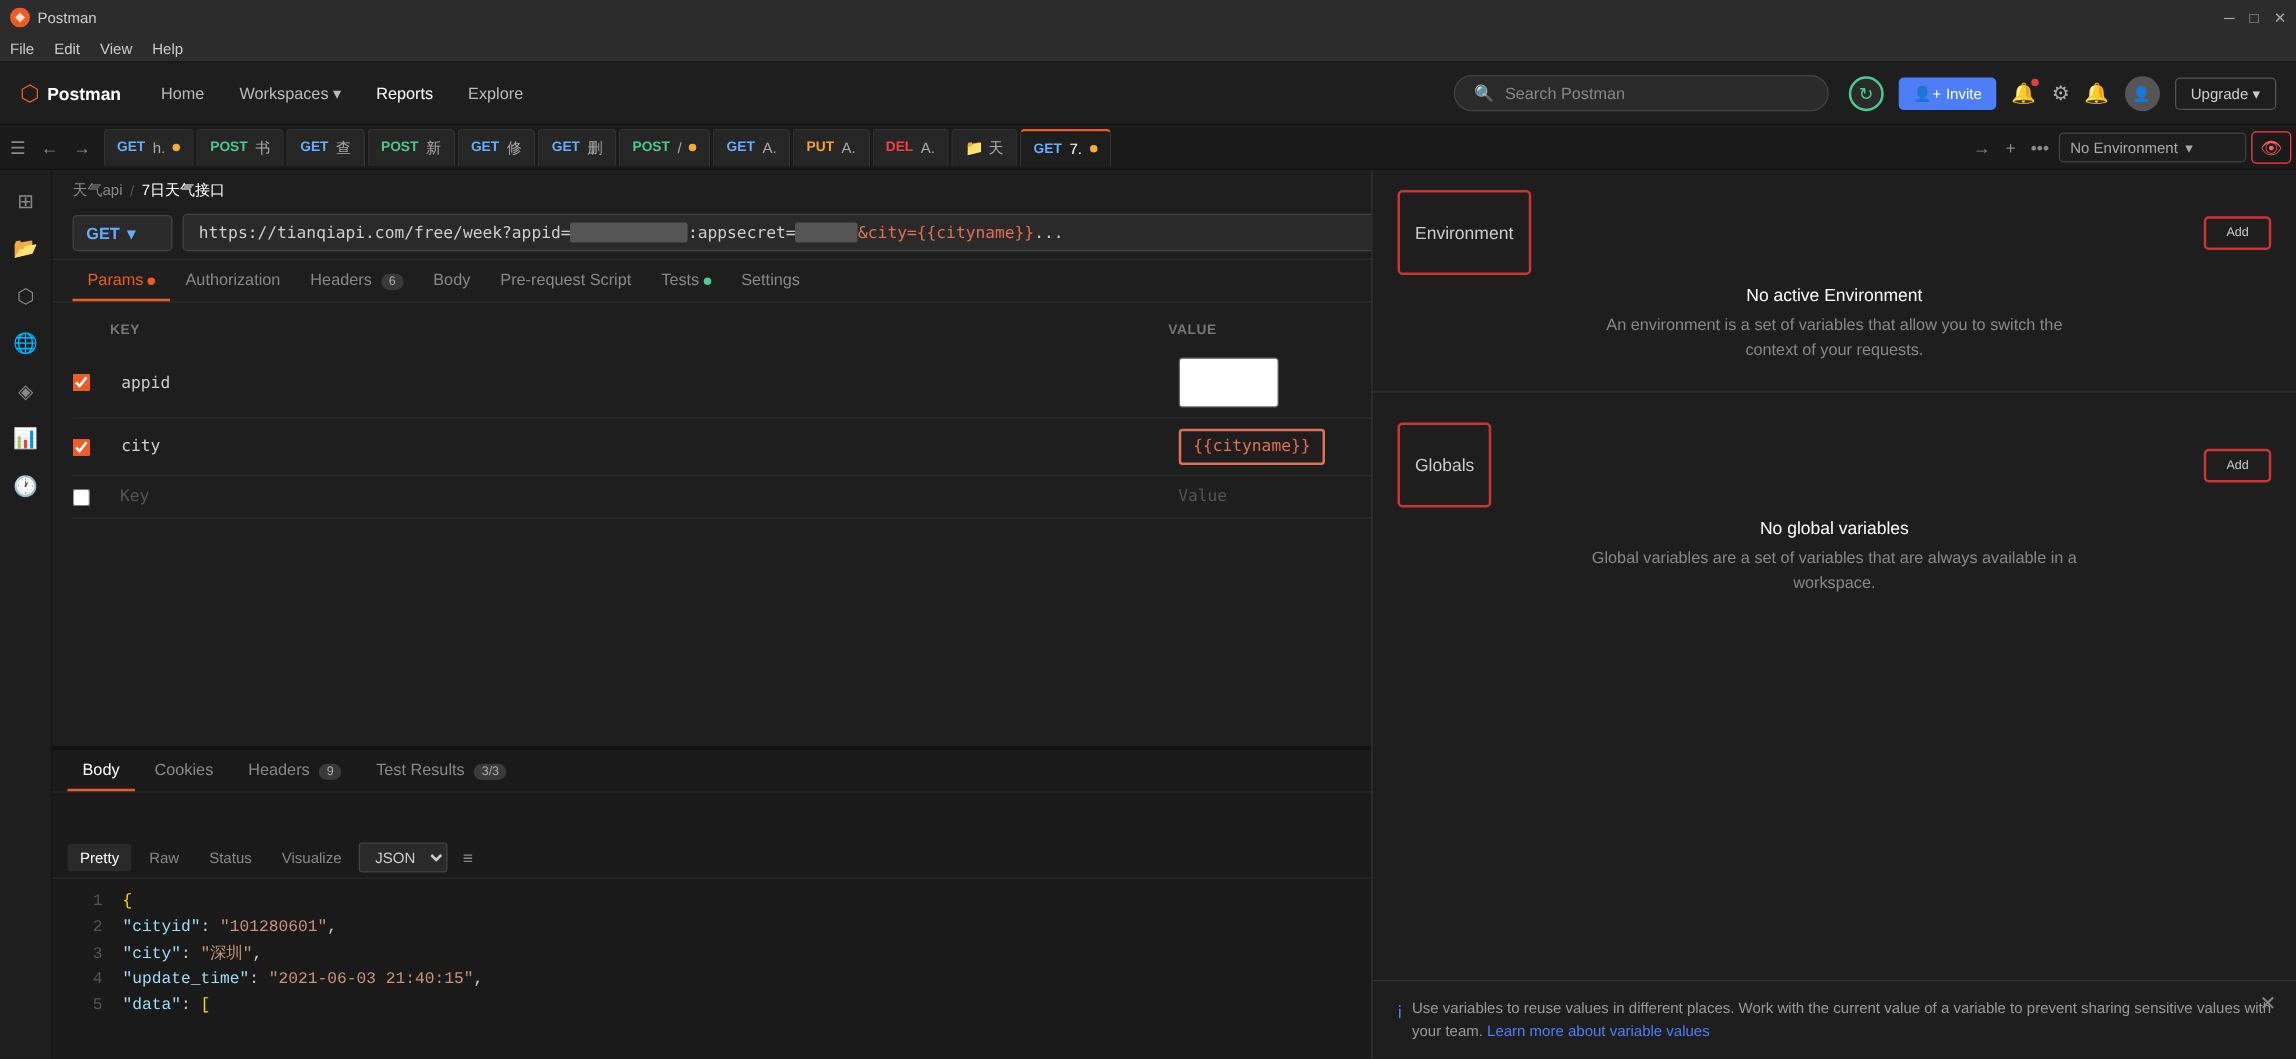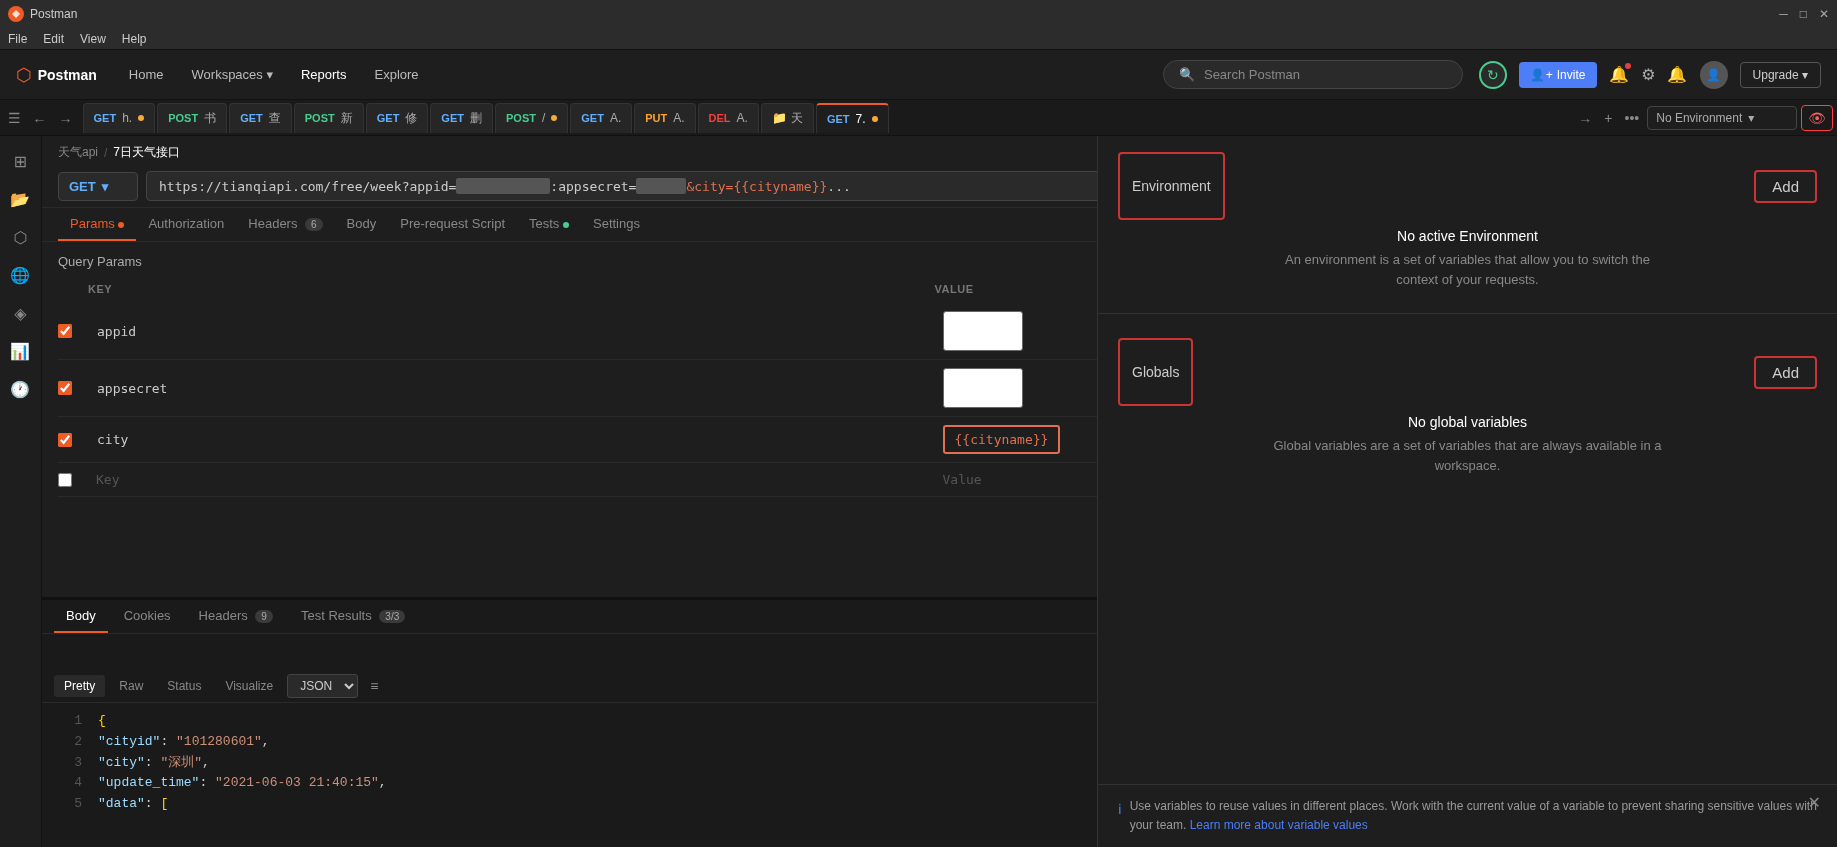--- a/index.html
+++ b/index.html
@@ -603,21 +603,21 @@
       color: #ccc;
       font-size: 14px;
       font-weight: 500;
     }
     .env-add-btn {
       border: 2px solid #cc3333;
       background: transparent;
       color: #ccc;
       border-radius: 4px;
       padding: 6px 16px;
-      font-size: 15px;
+      font-size: 10px;
       cursor: pointer;
     }
     .env-no-active {
       color: #fff;
       font-size: 14px;
       font-weight: 500;
       text-align: center;
       margin-top: 8px;
     }
     .env-desc {
@@ -853,43 +853,35 @@
       </span>
       <span class="req-tab">Authorization</span>
       <span class="req-tab">Headers <span class="req-tab-badge">6</span></span>
       <span class="req-tab">Body</span>
       <span class="req-tab">Pre-request Script</span>
       <span class="req-tab">Tests <span style="width:6px;height:6px;background:#49cc90;border-radius:50%;display:inline-block;vertical-align:middle;"></span></span>
       <span class="req-tab">Settings</span>
     </div>
 
     <div class="query-params">
-      <div class="query-params-title">Query Params</div>
       <div class="params-table">
         <div class="params-header">
           <div></div>
           <div class="params-col-header">KEY</div>
           <div class="params-col-header">VALUE</div>
         </div>
 
         <div class="params-row">
           <input type="checkbox" class="param-check" checked="" style="">
           <input class="param-key" type="text" value="appid" style="">
           <div style="padding:4px 8px;">
             <div class="param-value-box" style="width:80px;height:40px;background:#fff;border:1px solid #666;"></div>
           </div>
         </div>
 
-        <div class="params-row">
-          <input type="checkbox" class="param-check" checked="" style="">
-          <input class="param-key" type="text" value="appsecret" style="">
-          <div style="padding:4px 8px;">
-            <div class="param-value-box" style="width:80px;height:40px;background:#fff;border:1px solid #666;"></div>
-          </div>
-        </div>
 
         <div class="params-row">
           <input type="checkbox" class="param-check" checked="" style="">
           <input class="param-key" type="text" value="city" style="">
           <div style="padding:4px 8px;">
             <div class="param-value-var" style="border:2px solid #e07050;border-radius:3px;padding:5px 10px;display:inline-block;">{{cityname}}</div>
           </div>
         </div>
 
         <div class="params-row">

